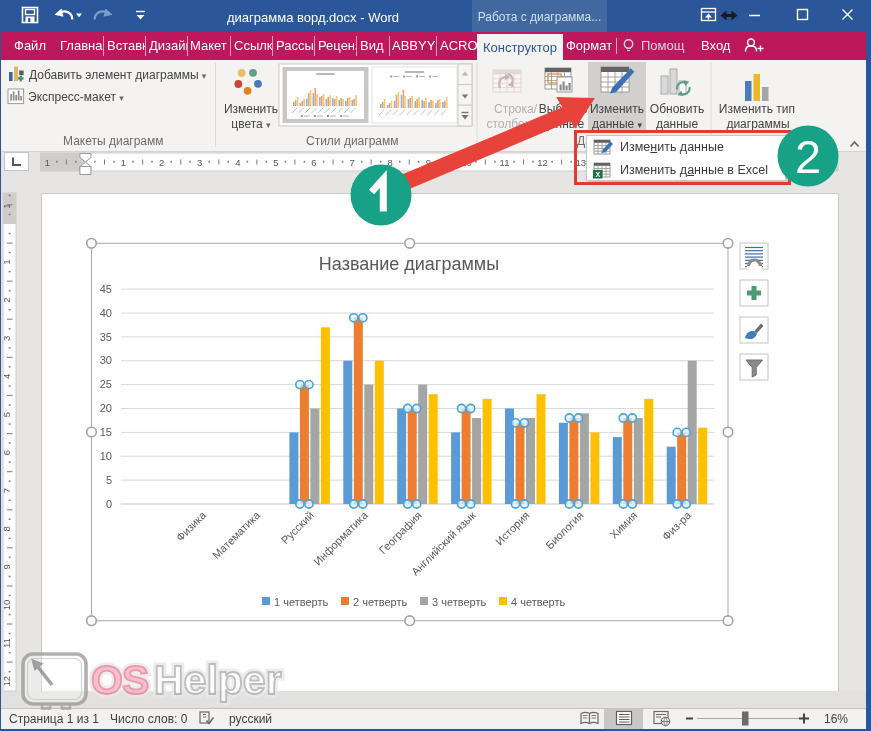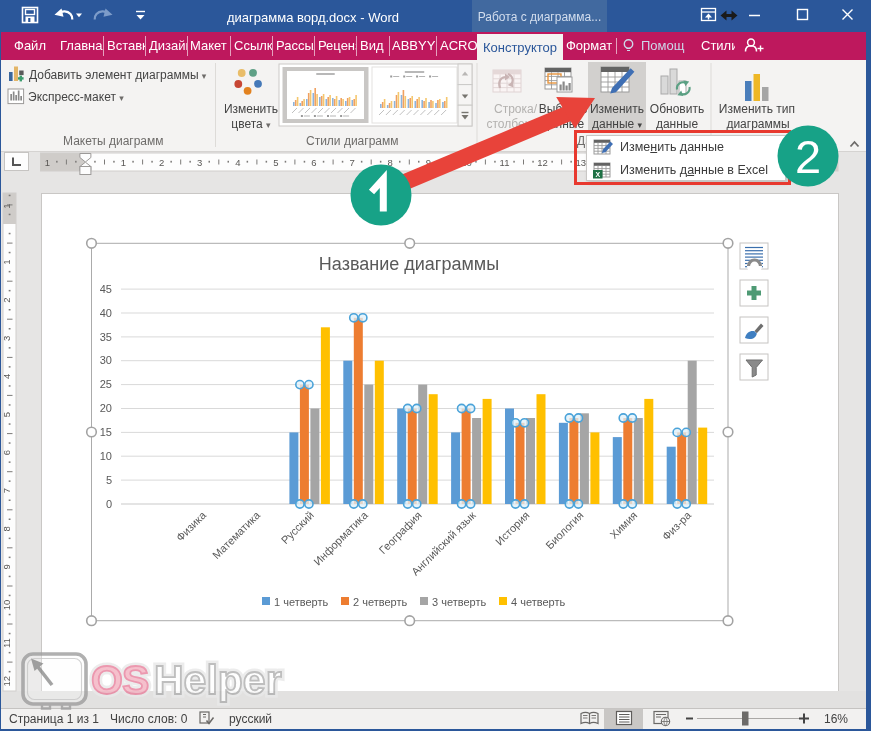--- a/index.html
+++ b/index.html
@@ -70,21 +70,21 @@
     <div class="tab" style="left:107px;width:38px;">Вставка</div>
     <div class="tab" style="left:149px;width:38px;">Дизайн</div>
     <div class="tab" style="left:190px;width:40px;">Макет</div>
     <div class="tab" style="left:234px;width:38px;">Ссылки</div>
     <div class="tab" style="left:276px;width:38px;">Рассылки</div>
     <div class="tab" style="left:318px;width:38px;">Рецензирование</div>
     <div class="tab" style="left:360px;width:29px;">Вид</div>
     <div class="tab" style="left:392px;width:44px;">ABBYY FineReader 12</div>
     <div class="tab" style="left:440px;width:37px;">ACROBAT</div>
     <div class="tab" style="left:641px;width:44px;color:#cdd8ea;">Помощь</div>
-    <div class="tab" style="left:701px;width:34px;">Стили</div>
+    <div class="tab" style="left:701px;width:34px;">Вход</div>
     <div class="tabsep" style="left:103px;"></div>
 <div class="tabsep" style="left:145px;"></div>
 <div class="tabsep" style="left:187px;"></div>
 <div class="tabsep" style="left:230px;"></div>
 <div class="tabsep" style="left:272px;"></div>
 <div class="tabsep" style="left:314px;"></div>
 <div class="tabsep" style="left:356px;"></div>
 <div class="tabsep" style="left:389px;"></div>
 <div class="tabsep" style="left:436px;"></div>
 <div class="tabsep" style="left:616px;top:6px;height:16px;"></div>

